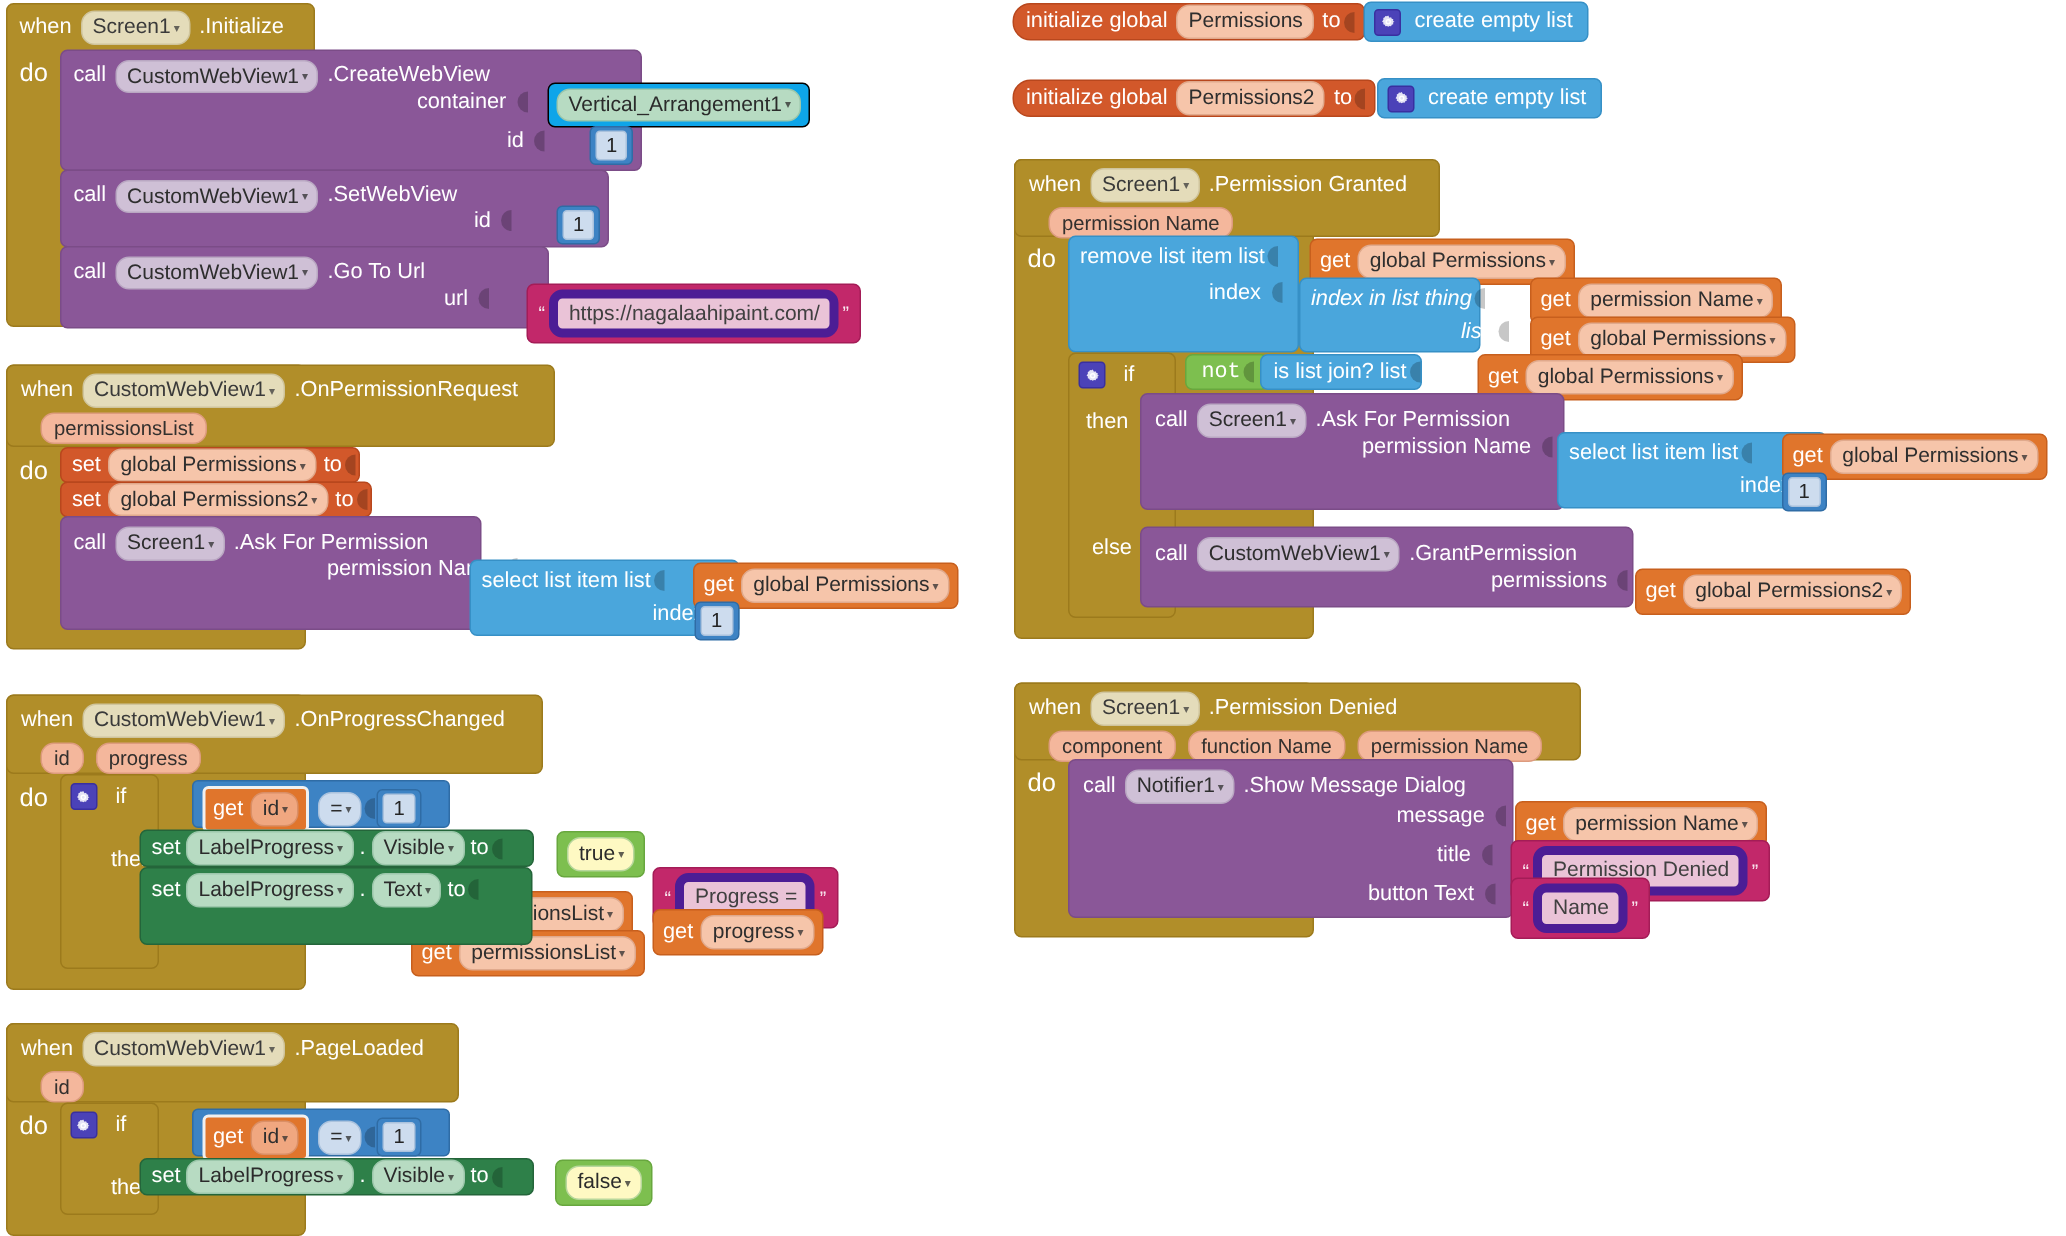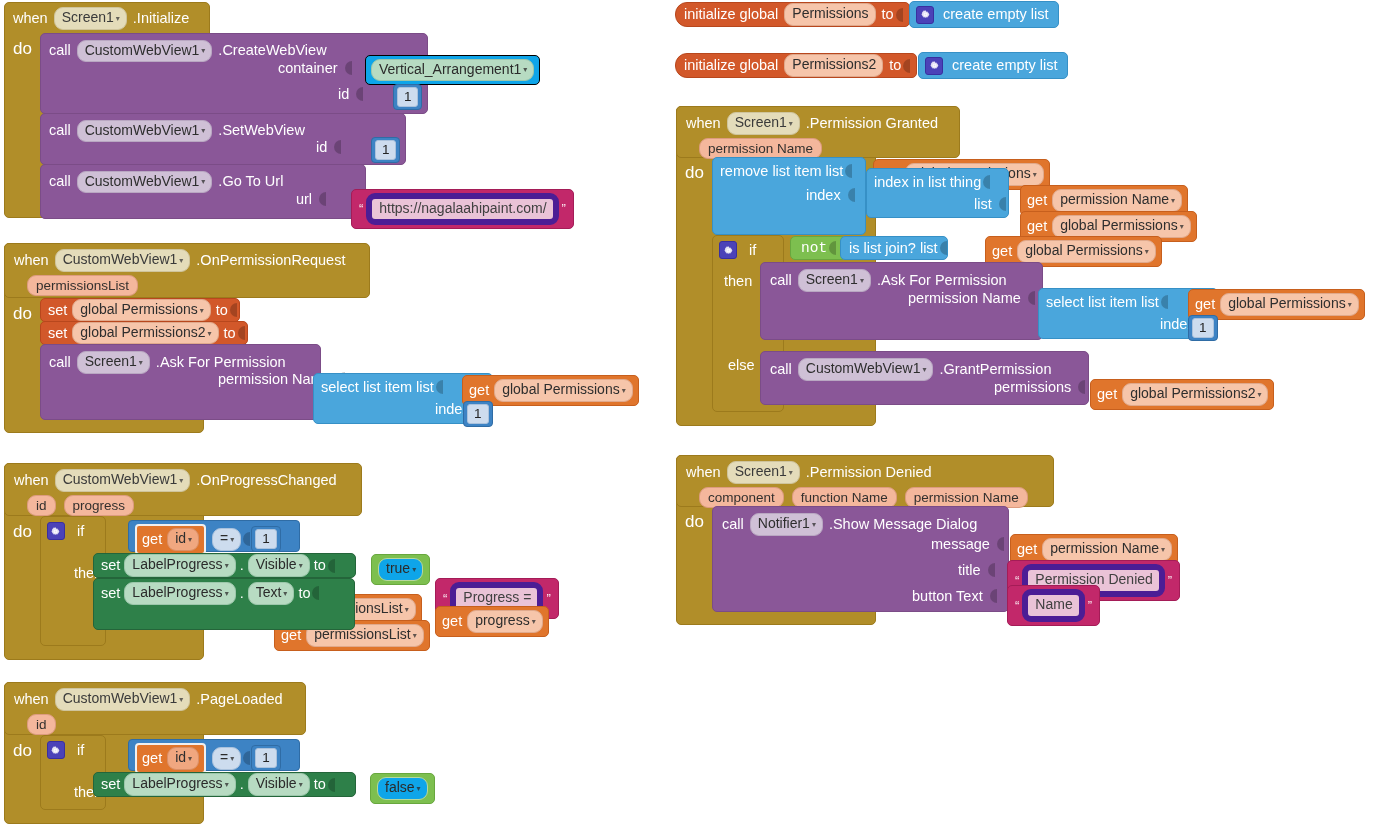--- a/index.html
+++ b/index.html
@@ -40,21 +40,21 @@
   .fld{
     border-radius:9px;padding:1px 6px 2px 7px;font-size:14px;
     display:inline-flex;align-items:center;gap:2px;line-height:1.25;
   }
   .fld .car{font-size:8px;opacity:.75;transform:translateY(1px);}
   .fld-gold{background:#E4DCBA;color:#3a3a3a;border:1px solid #cfc49c;}
   .fld-purple{background:#CFC0D6;color:#2e2e2e;border:1px solid #b9a7c2;}
   .fld-orange{background:#F6C5AA;color:#2e2e2e;border:1px solid #e0a98c;}
   .fld-orange-d{background:#F0A780;color:#2e2e2e;border:1px solid #da8f66;}
   .fld-green{background:#B7DBC2;color:#2b2b2b;border:1px solid #9cc7ab;}
-  .fld-lgreen{background:#0ea5e9;color:#2b2b2b;border:1px solid #b7d79c;}
+  .fld-lgreen{background:#fef9c3;color:#2b2b2b;border:1px solid #b7d79c;}
   .fld-blue{background:#CDDCEE;color:#2b2b2b;border:1px solid #aac2dd;}
   .fld-magenta{background:#EAC3D7;color:#404040;border:6px solid #4c1d95;}
   .fld-param{background:#F4B79C;color:#33302e;border:1px solid #dd9b7e;border-radius:9px;padding:2px 8px;font-size:13.5px;}
 
   
   .num{
     background:#3D83C4;border:1px solid #2F6CA5;border-radius:4px;
     padding:2px 3px;display:inline-flex;
   }
   .num i{
@@ -521,21 +521,21 @@
     </div>
   </div>
   <div class="row blk orange2" style="left:873px;top:159px;padding:3px 5px 3px 6px;">
     <span class="txt">get</span>
     <span class="fld fld-orange" style="margin-left:5px;">
       <span>global Permissions</span>
       <span class="car">▾</span>
     </span>
   </div>
 
-  <div class="blk lblue" style="left:866px;top:168px;width:143px;height:50px;">
+  <div class="blk lblue" style="left:866px;top:185px;width:121px;height:50px;font-style:italic;">
     <div class="row" style="padding:4px 0 0 7px;">
       <span class="txt">index in list  thing</span>
       <span class="sock"></span>
     </div>
     <div class="row" style="position:absolute;left:102px;top:27px;">
       <span class="lab">list</span>
       <span class="sock"></span>
     </div>
   </div>
   <div class="row blk orange2" style="left:1020px;top:185px;padding:3px 5px 3px 6px;">

